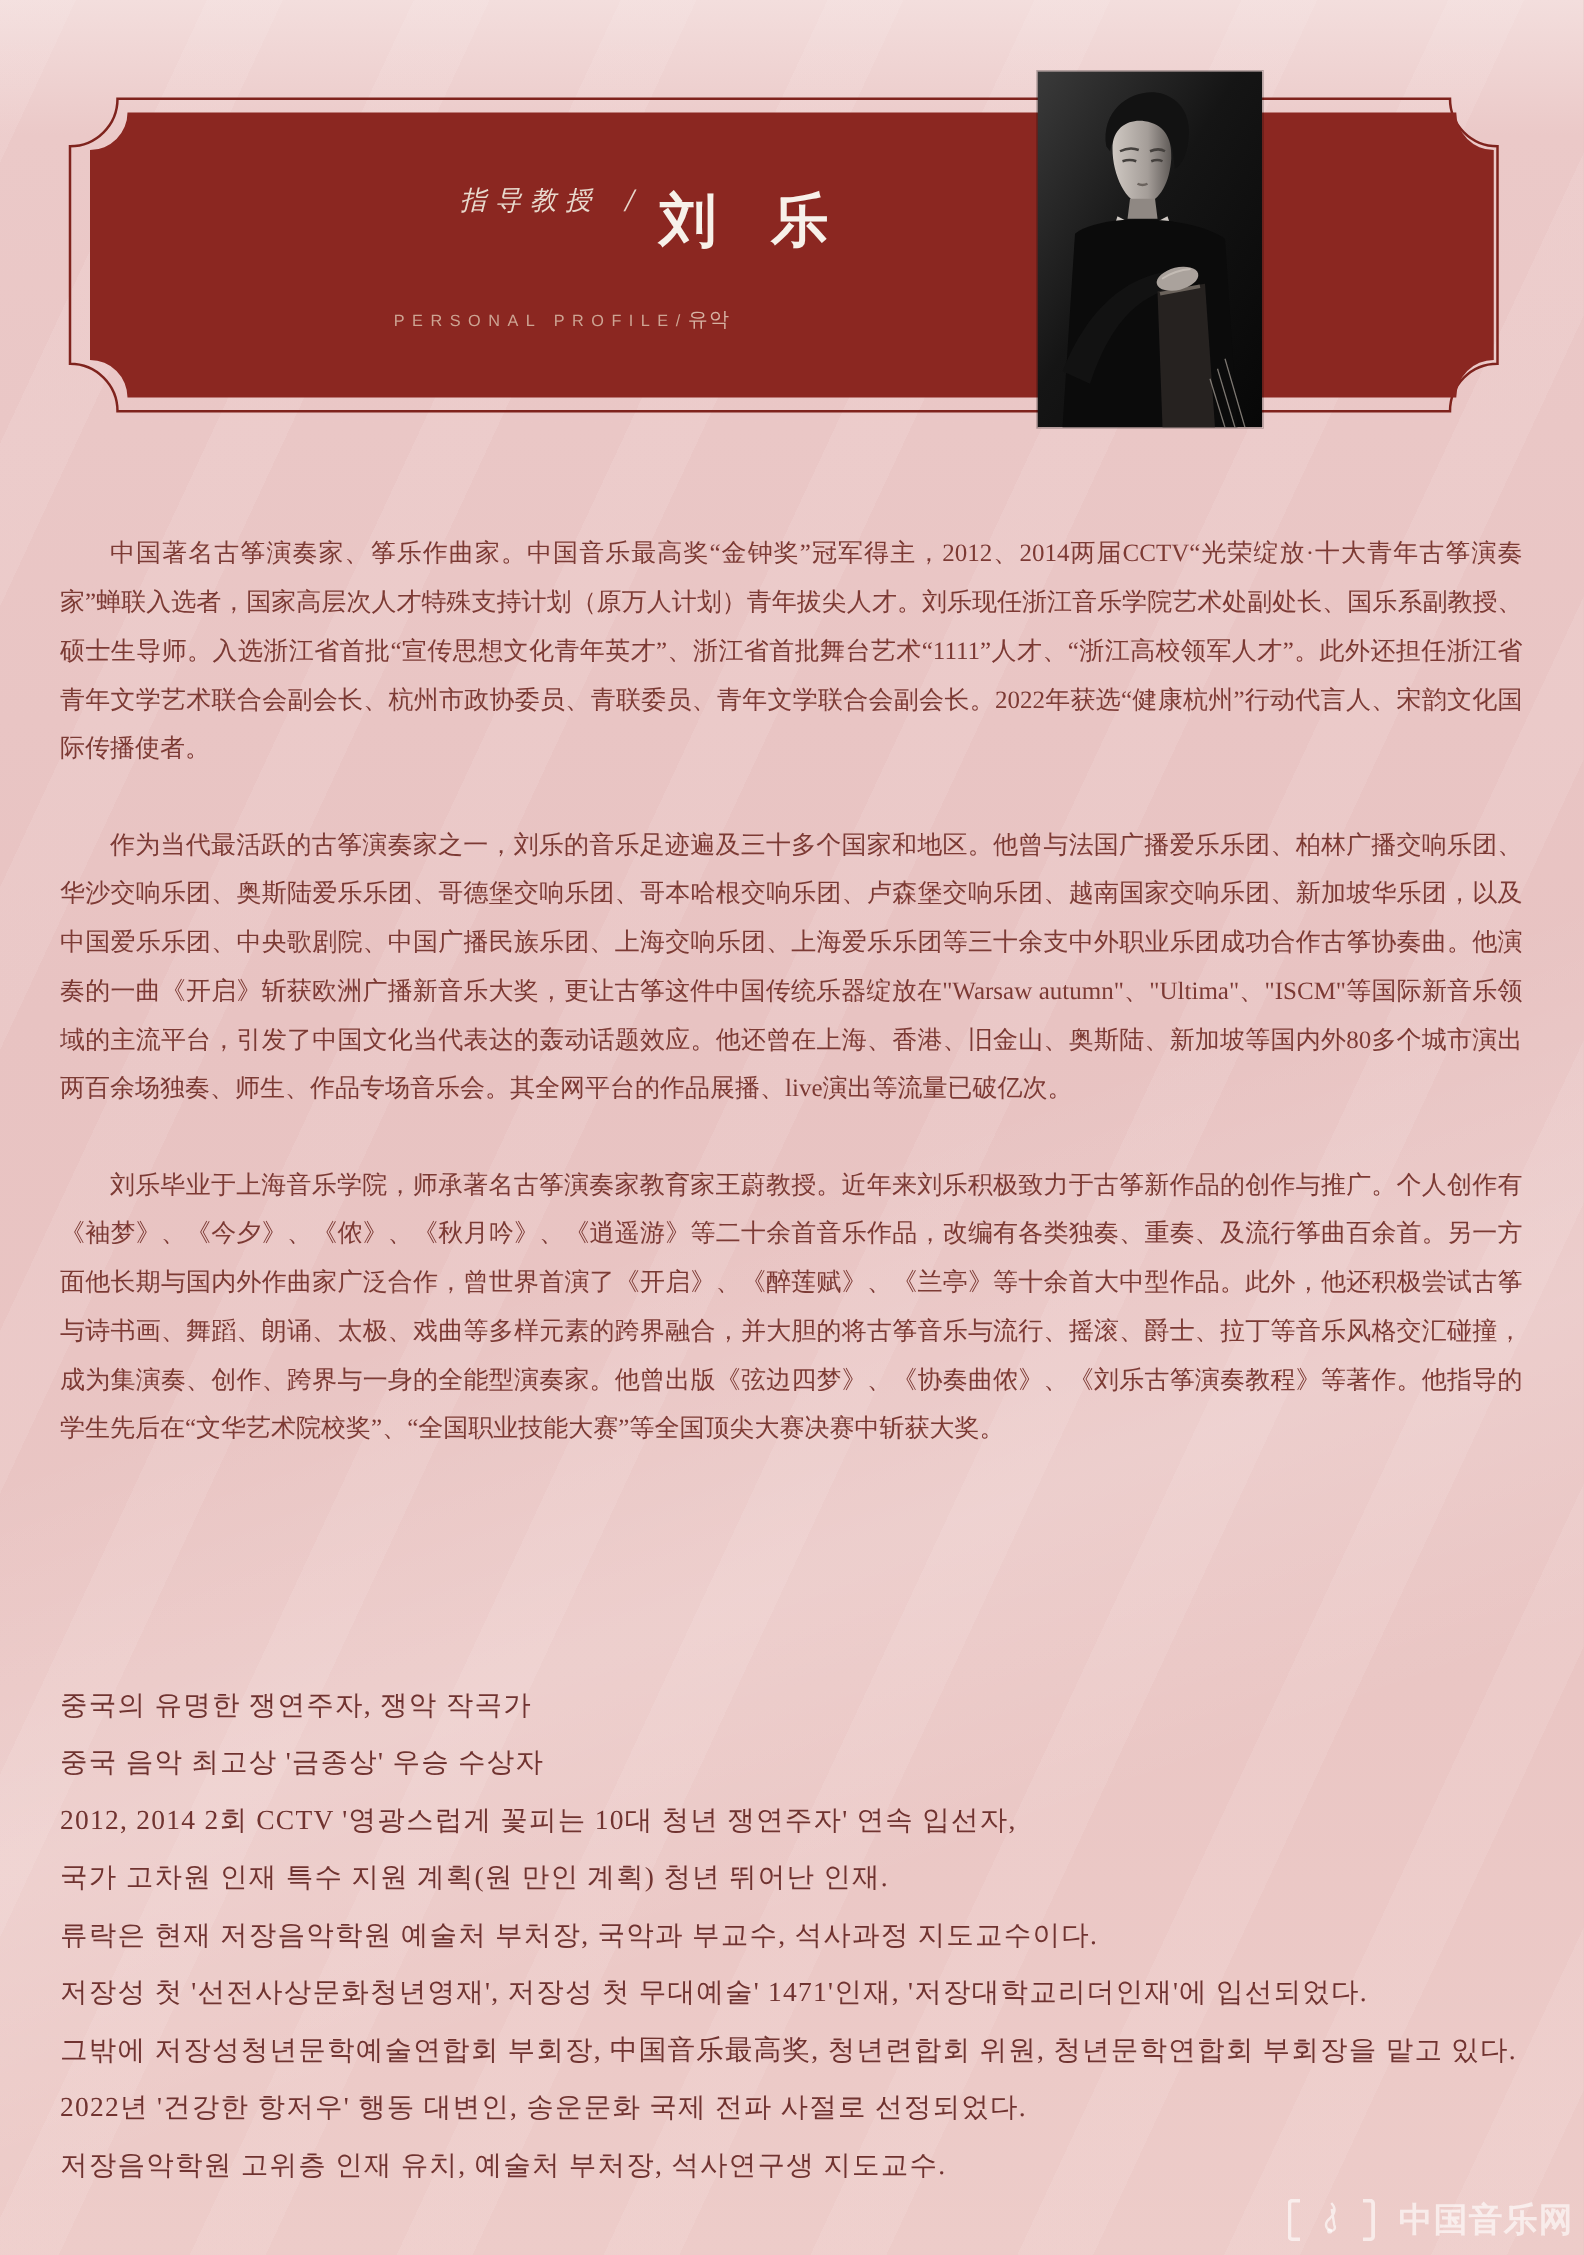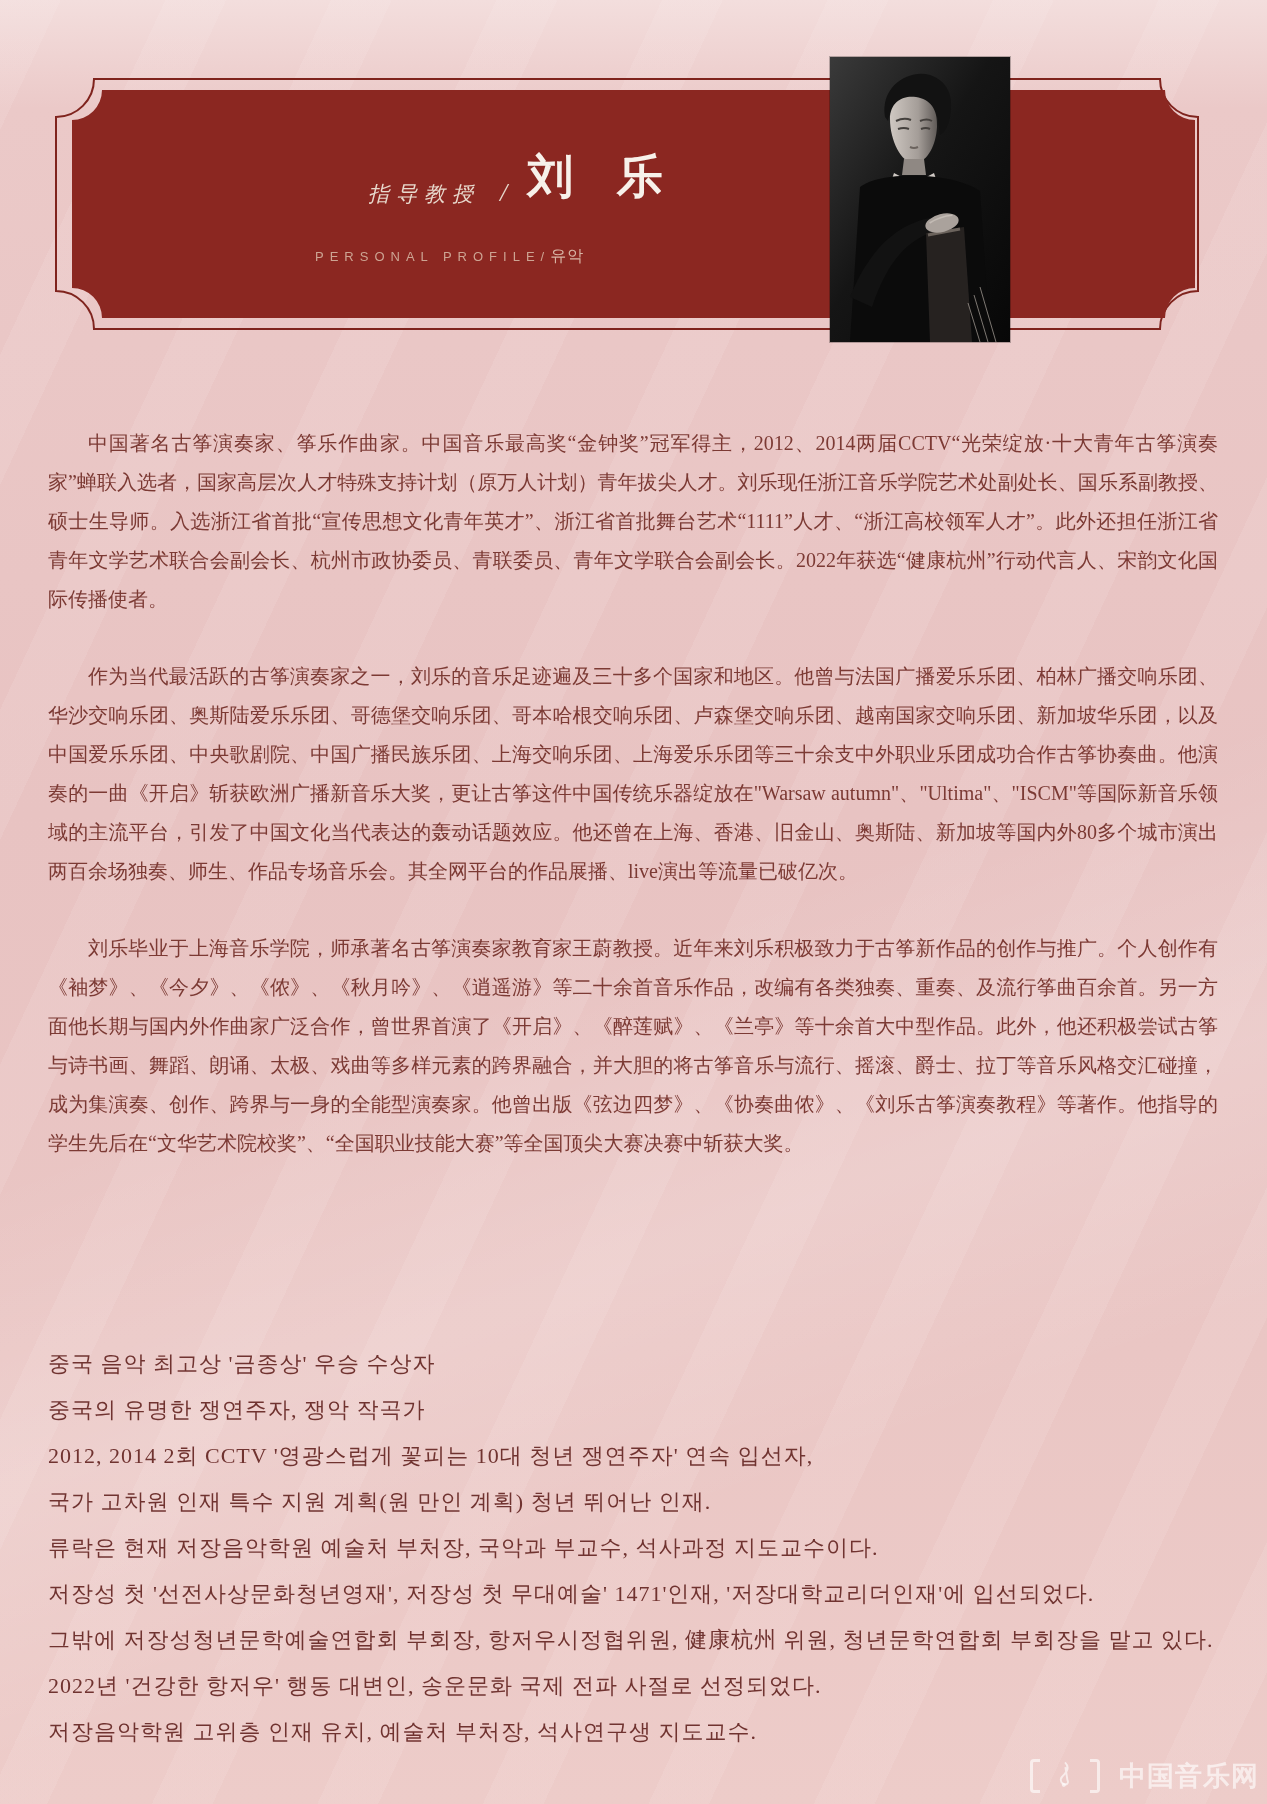--- a/index.html
+++ b/index.html
@@ -8,21 +8,21 @@
     font-family:"Liberation Serif","DejaVu Serif",serif;
     background:
       linear-gradient(160deg, rgba(255,255,255,0) 52%, rgba(255,255,255,0.16) 66%, rgba(255,255,255,0) 78%),
       repeating-linear-gradient(115deg, rgba(255,246,246,0.10) 0px, rgba(255,246,246,0.10) 55px, rgba(255,255,255,0) 55px, rgba(255,255,255,0) 150px),
       linear-gradient(180deg,#f3dedd 0%,#ebc9c8 6%,#e8c3c2 45%,#eac6c4 75%,#edccc9 100%);
   }
   
   .banner-frame{position:absolute;left:47px;top:76px;}
   .frame-line{fill:none;stroke:#7f231d;stroke-width:2;}
   .banner-fill{fill:#8b2721;}
-  .title-row{position:absolute;left:368px;top:146px;display:flex;align-items:flex-end;gap:20px;}
+  .title-row{position:absolute;left:368px;top:146px;display:flex;align-items:flex-start;gap:20px;}
   .role{font-size:21px;letter-spacing:7px;color:#e8d9cd;font-style:italic;}
   .slash{font-size:26px;color:#e8d9cd;font-style:italic;}
   .name{font-size:46px;font-weight:700;letter-spacing:16px;color:#f7f1ea;}
   .profile-row{position:absolute;left:315px;top:246px;font-family:"Liberation Sans","DejaVu Sans",sans-serif;
     font-size:13px;letter-spacing:6px;color:#cda493;}
   .profile-row .psuffix{letter-spacing:1px;font-size:16px;color:#d7b3a4;}
   .photo{position:absolute;left:830px;top:57px;width:180px;height:285px;box-shadow:0 0 0 1px rgba(0,0,0,0.25);}
   
   .cn-text{position:absolute;left:48px;width:1170px;top:424px;color:#7c3a34;
     font-size:20px;line-height:39px;text-align:justify;text-justify:inter-ideograph;}
@@ -99,27 +99,27 @@
     </g>
   </svg>
 
   <div class="cn-text">
     <p>中国著名古筝演奏家、筝乐作曲家。中国音乐最高奖“金钟奖”冠军得主，2012、2014两届CCTV“光荣绽放·十大青年古筝演奏家”蝉联入选者，国家高层次人才特殊支持计划（原万人计划）青年拔尖人才。刘乐现任浙江音乐学院艺术处副处长、国乐系副教授、硕士生导师。入选浙江省首批“宣传思想文化青年英才”、浙江省首批舞台艺术“1111”人才、“浙江高校领军人才”。此外还担任浙江省青年文学艺术联合会副会长、杭州市政协委员、青联委员、青年文学联合会副会长。2022年获选“健康杭州”行动代言人、宋韵文化国际传播使者。</p>
     <p>作为当代最活跃的古筝演奏家之一，刘乐的音乐足迹遍及三十多个国家和地区。他曾与法国广播爱乐乐团、柏林广播交响乐团、华沙交响乐团、奥斯陆爱乐乐团、哥德堡交响乐团、哥本哈根交响乐团、卢森堡交响乐团、越南国家交响乐团、新加坡华乐团，以及中国爱乐乐团、中央歌剧院、中国广播民族乐团、上海交响乐团、上海爱乐乐团等三十余支中外职业乐团成功合作古筝协奏曲。他演奏的一曲《开启》斩获欧洲广播新音乐大奖，更让古筝这件中国传统乐器绽放在"Warsaw autumn"、"Ultima"、"ISCM"等国际新音乐领域的主流平台，引发了中国文化当代表达的轰动话题效应。他还曾在上海、香港、旧金山、奥斯陆、新加坡等国内外80多个城市演出两百余场独奏、师生、作品专场音乐会。其全网平台的作品展播、live演出等流量已破亿次。</p>
     <p>刘乐毕业于上海音乐学院，师承著名古筝演奏家教育家王蔚教授。近年来刘乐积极致力于古筝新作品的创作与推广。个人创作有《袖梦》、《今夕》、《侬》、《秋月吟》、《逍遥游》等二十余首音乐作品，改编有各类独奏、重奏、及流行筝曲百余首。另一方面他长期与国内外作曲家广泛合作，曾世界首演了《开启》、《醉莲赋》、《兰亭》等十余首大中型作品。此外，他还积极尝试古筝与诗书画、舞蹈、朗诵、太极、戏曲等多样元素的跨界融合，并大胆的将古筝音乐与流行、摇滚、爵士、拉丁等音乐风格交汇碰撞，成为集演奏、创作、跨界与一身的全能型演奏家。他曾出版《弦边四梦》、《协奏曲侬》、《刘乐古筝演奏教程》等著作。他指导的学生先后在“文华艺术院校奖”、“全国职业技能大赛”等全国顶尖大赛决赛中斩获大奖。</p>
   </div>
 
   <div class="kr-text">
+    <div class="kr-line">중국의 유명한 쟁연주자, 쟁악 작곡가</div>
     <div class="kr-line">중국 음악 최고상 '금종상' 우승 수상자</div>
-    <div class="kr-line">중국의 유명한 쟁연주자, 쟁악 작곡가</div>
     <div class="kr-line">2012, 2014 2회 CCTV '영광스럽게 꽃피는 10대 청년 쟁연주자' 연속 입선자,</div>
     <div class="kr-line">국가 고차원 인재 특수 지원 계획(원 만인 계획) 청년 뛰어난 인재.</div>
     <div class="kr-line">류락은 현재 저장음악학원 예술처 부처장, 국악과 부교수, 석사과정 지도교수이다.</div>
     <div class="kr-line">저장성 첫 '선전사상문화청년영재', 저장성 첫 무대예술' 1471'인재, '저장대학교리더인재'에 입선되었다.</div>
-    <div class="kr-line">그밖에 저장성청년문학예술연합회 부회장, 항저우시정협위원, 健康杭州 위원, 청년문학연합회 부회장을 맡고 있다.</div>
+    <div class="kr-line">그밖에 저장성청년문학예술연합회 부회장, 中国音乐最高奖, 청년련합회 위원, 청년문학연합회 부회장을 맡고 있다.</div>
     <div class="kr-line">2022년 '건강한 항저우' 행동 대변인, 송운문화 국제 전파 사절로 선정되었다.</div>
     <div class="kr-line">저장음악학원 고위층 인재 유치, 예술처 부처장, 석사연구생 지도교수.</div>
   </div>
 
   <div class="watermark">
     <span class="wm-bracket l"></span>
     <span class="wm-clef">
       <svg width="16" height="32" viewBox="0 0 20 38">
         <path d="M10 2 C15 7 14 12 9 17 C4 21 3 26 8 29 C12 31 15 28 13 24 L10.5 8" stroke="rgba(255,255,255,0.62)" stroke-width="2.4" fill="none"></path>
         <circle cx="8.5" cy="30" r="2.6" fill="rgba(255,255,255,0.62)"></circle>

